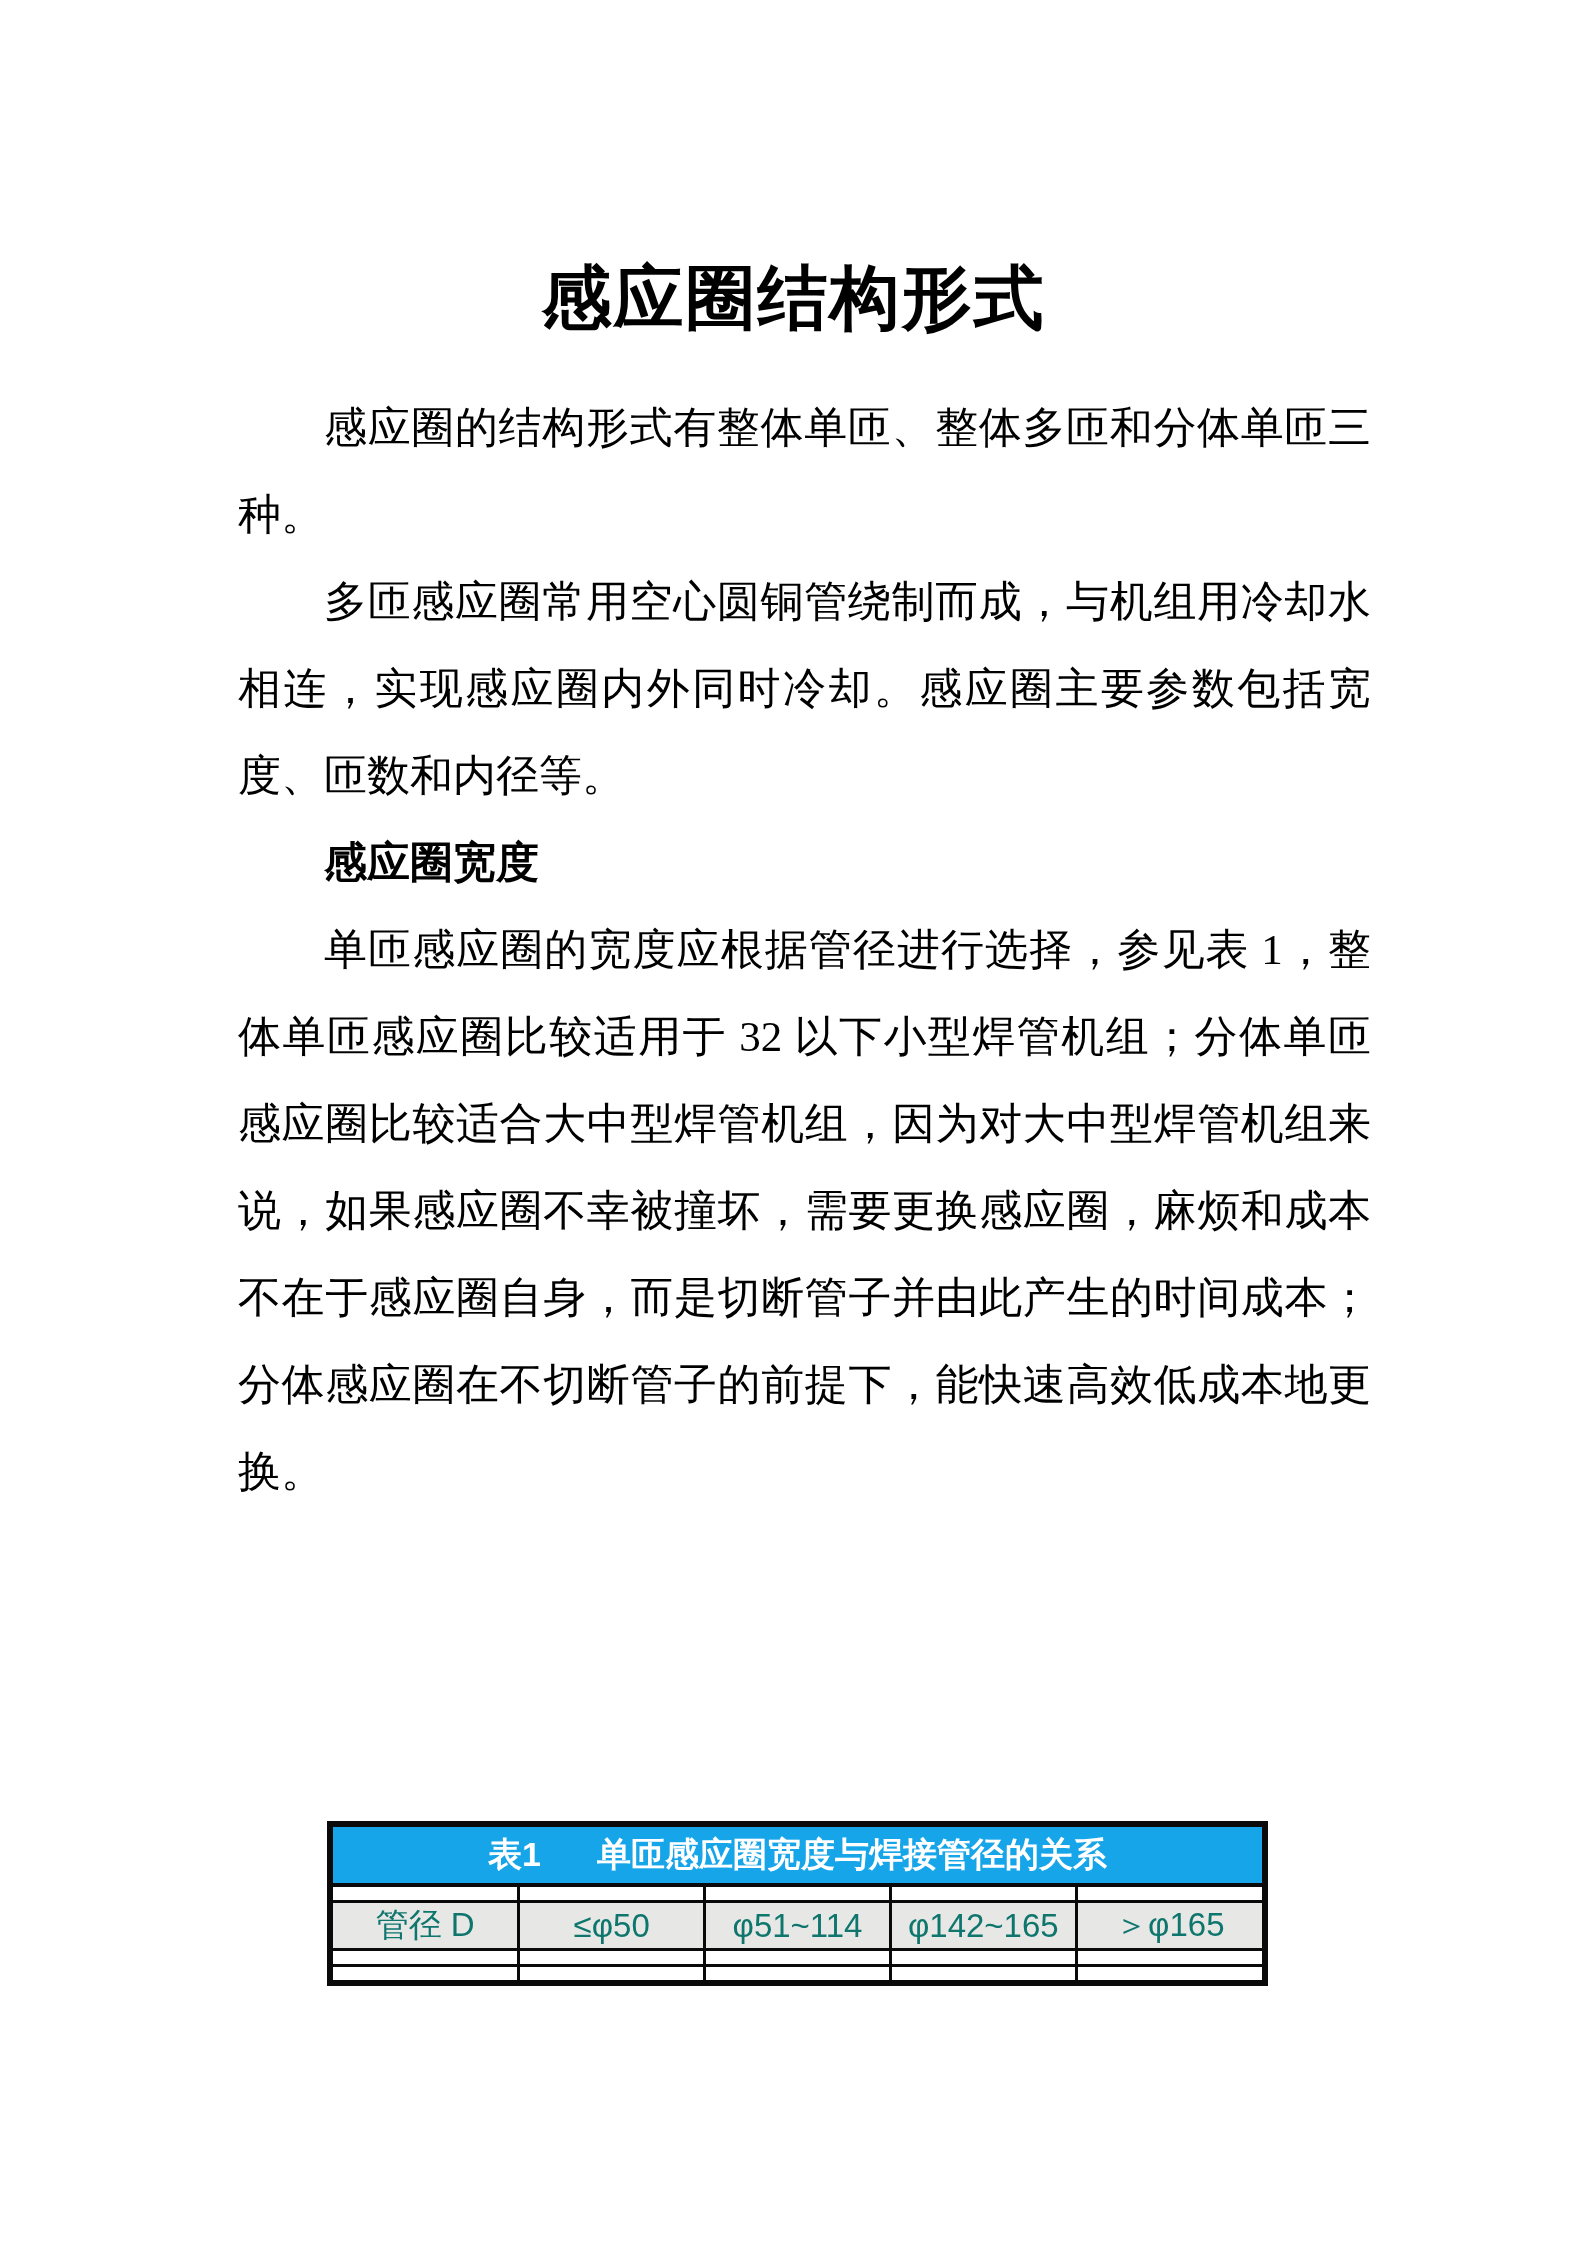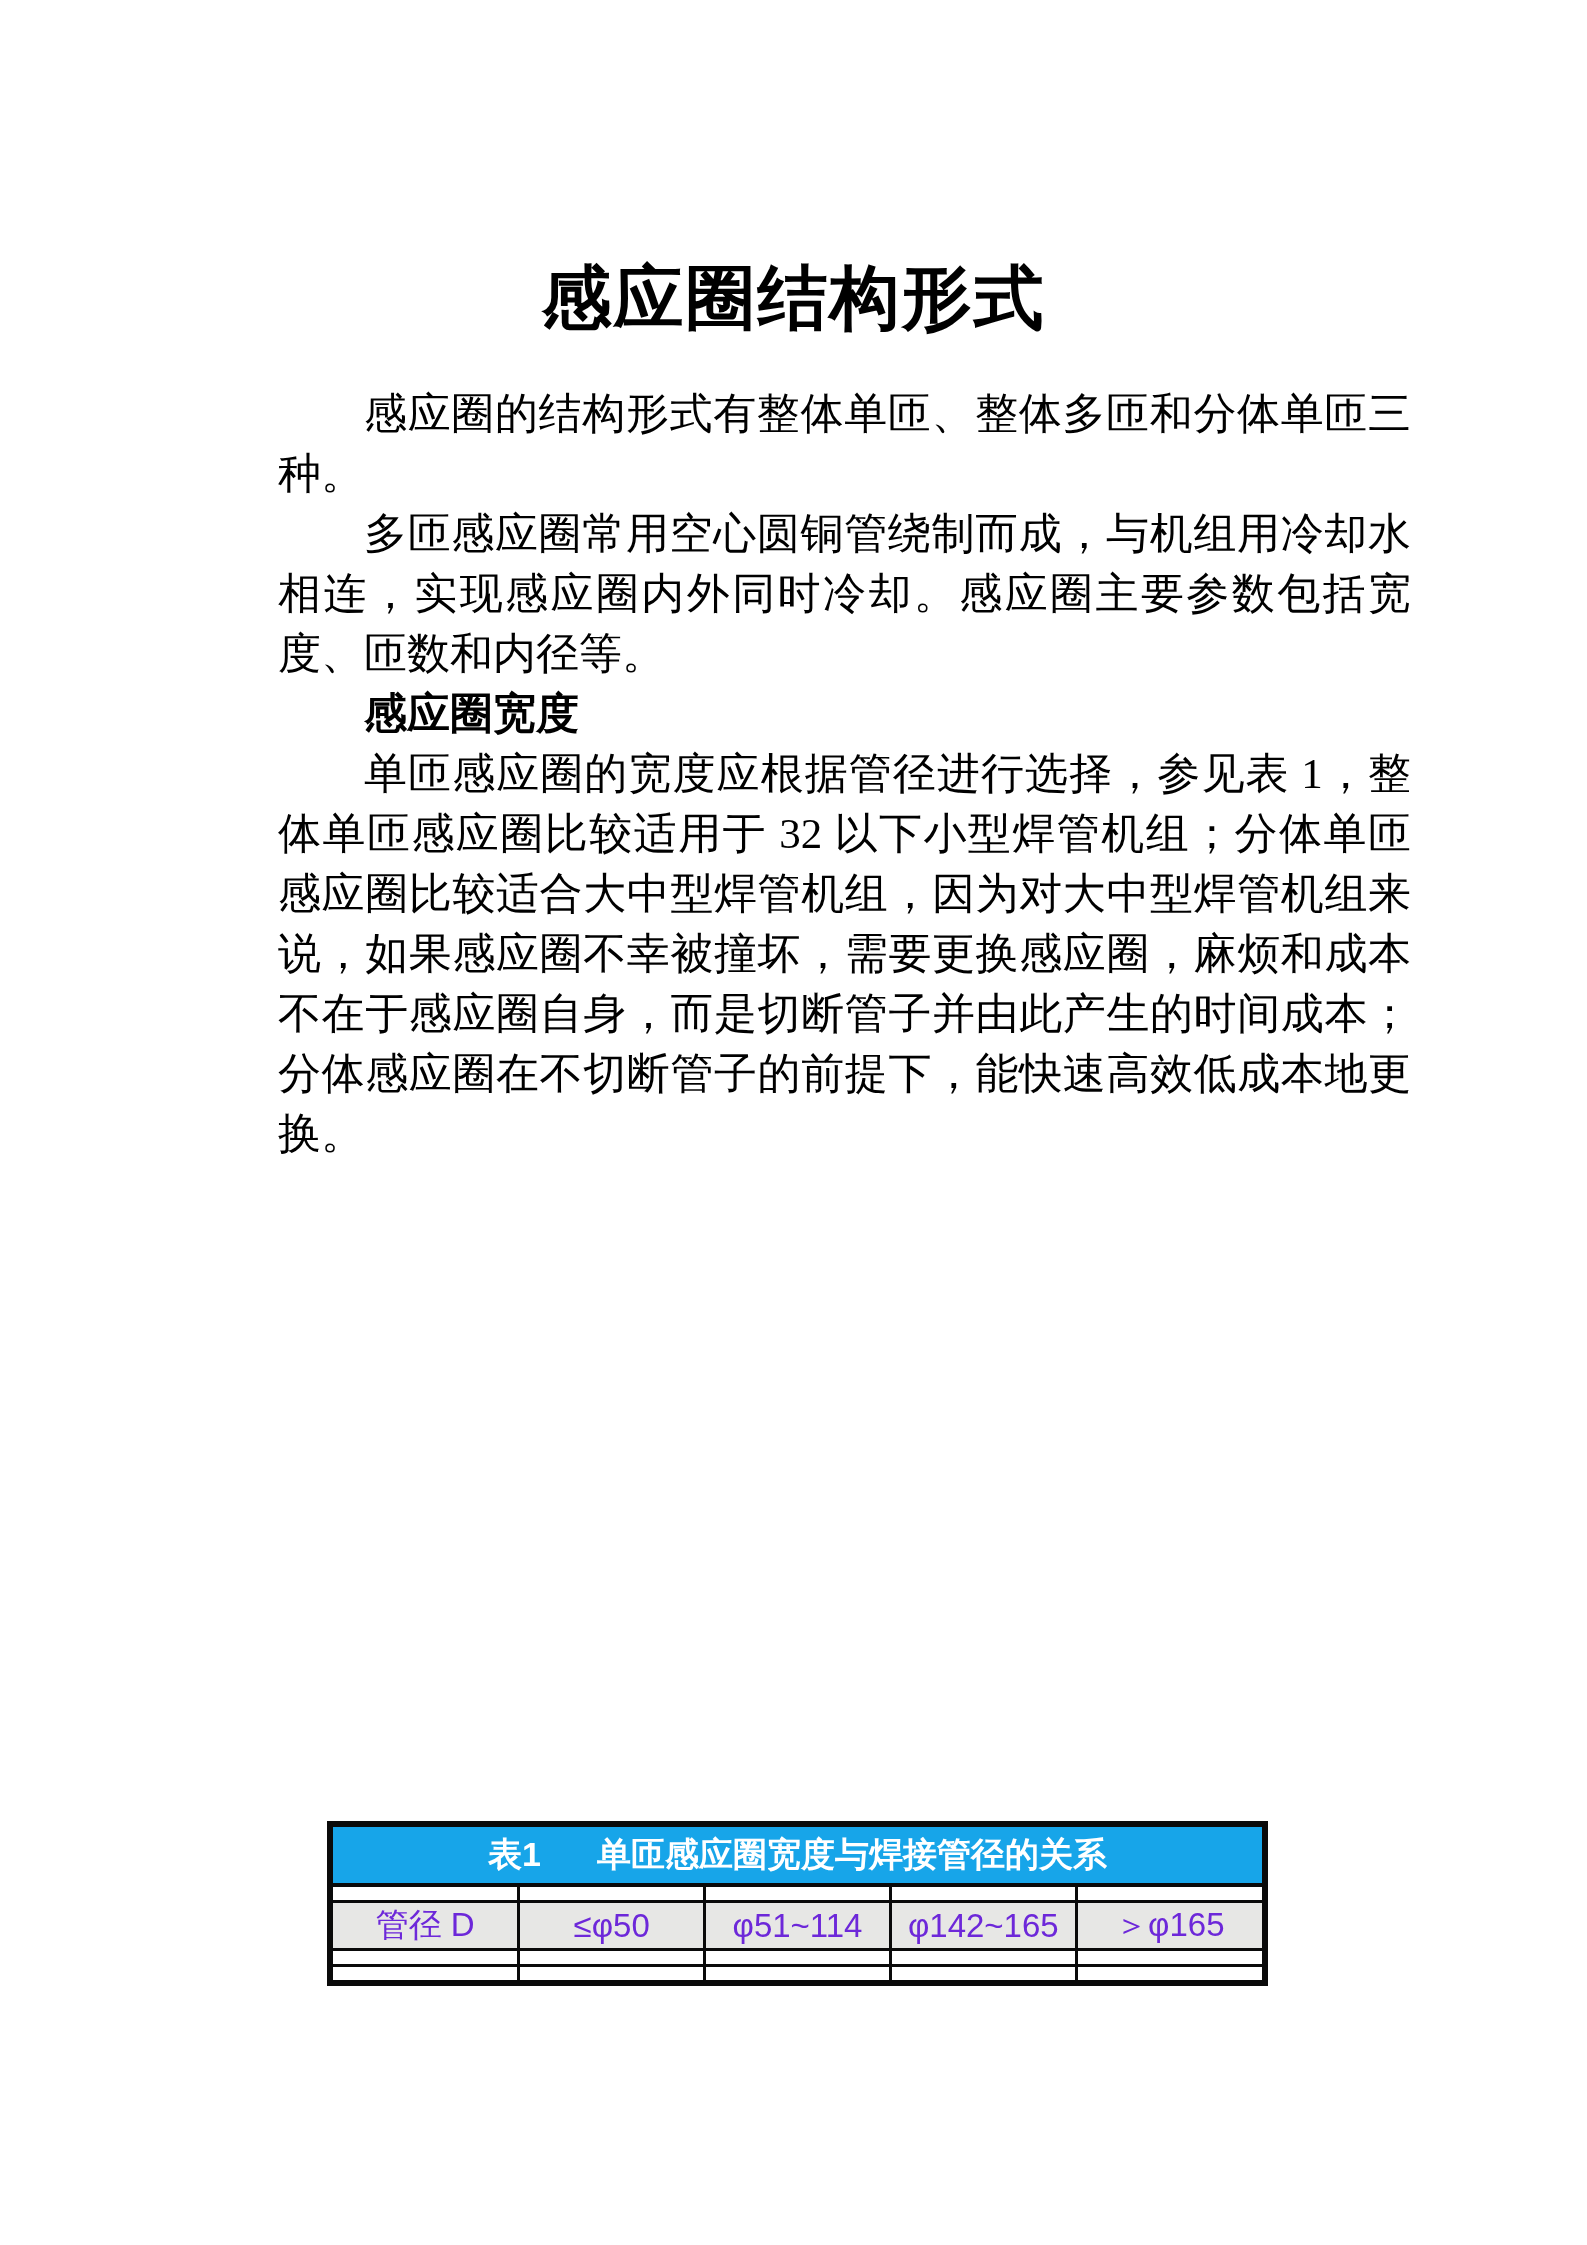--- a/index.html
+++ b/index.html
@@ -19,23 +19,22 @@
     text-align:center;
     font-size:70px;
     font-weight:bold;
     letter-spacing:2px;
   }
 
   .content {
     position:absolute;
     top:384px; left:238px; width:1133px;
     font-size:43px;
-    line-height:60px;
+    line-height:87px;
     text-align:justify;
-    margin-left:40px;
   }
   .content p { margin:0; text-indent:2em; }
   .content p.heading { font-weight:bold; }
 
   .tbl {
     position:absolute;
     top:1821px; left:327px; width:941px;
     box-sizing:border-box;
     border:6px solid #0a0a0a;
     font-family:"Liberation Sans","DejaVu Sans",sans-serif;
@@ -56,21 +55,21 @@
     border-collapse:collapse;
     table-layout:fixed;
   }
   .tbl td {
     border:3px solid #0a0a0a;
     text-align:center;
     vertical-align:middle;
     padding:0;
   }
   .tbl tr.spacer td { height:13px; background:#ffffff; }
-  .tbl tr.data td { height:41px; font-size:33px; color:#6d28d9; }
+  .tbl tr.data td { height:41px; font-size:33px; color:#0f766e; }
   .tbl tr:first-child td { border-top:none; }
   .tbl tr:last-child td { border-bottom:none; }
   .tbl td:first-child { border-left:none; }
   .tbl td:last-child { border-right:none; }
   .bg-gray { background:#E7E7E5; }
   .bg-tan  { background:#D6D0B5; }
 </style>
 </head>
 <body>
 

